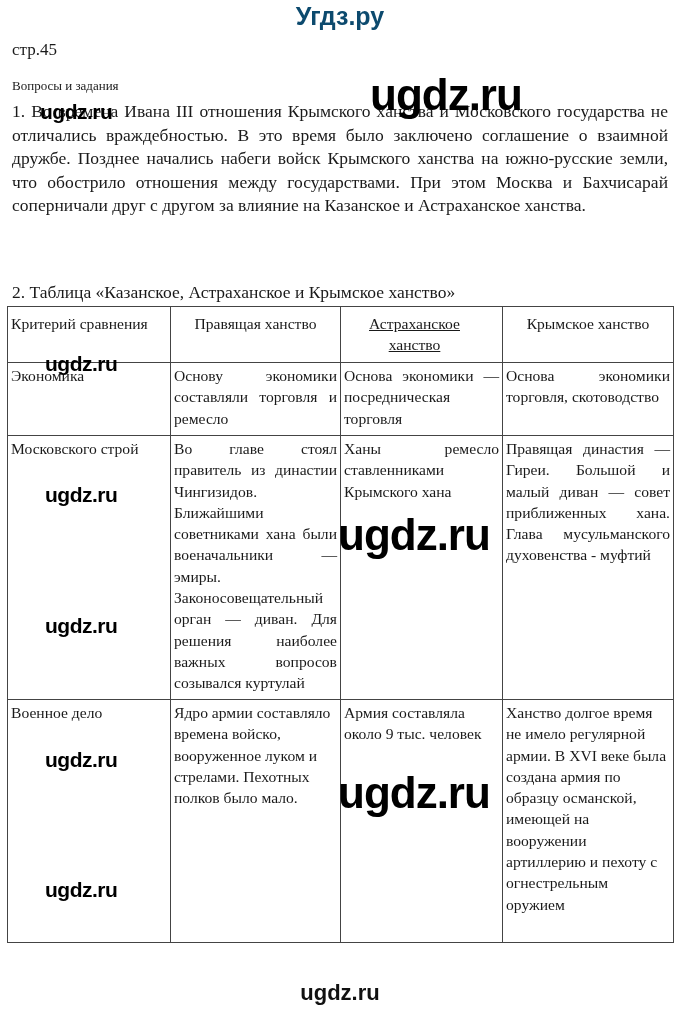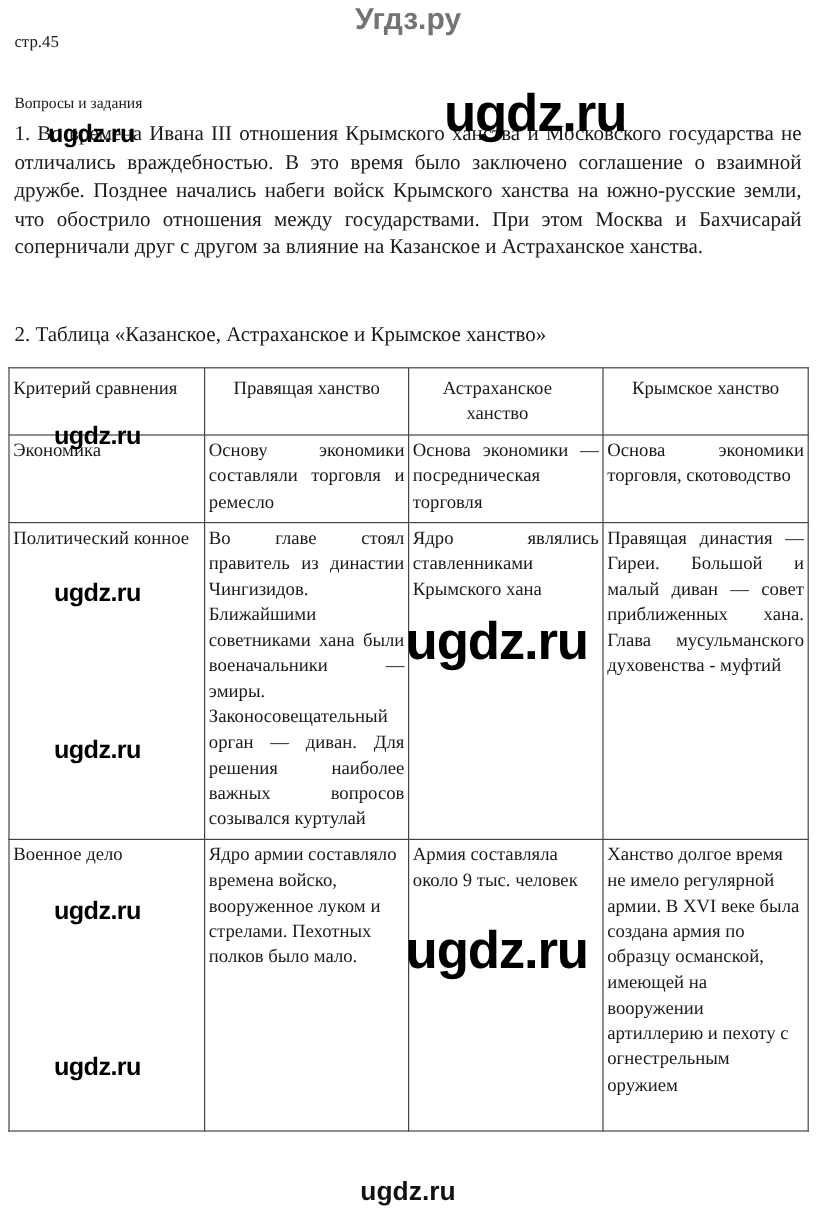--- a/index.html
+++ b/index.html
@@ -1,25 +1,25 @@
 <!DOCTYPE html>
 <html><head>
 <meta charset="utf-8">
 <style>
   html, body { margin: 0; padding: 0; background: #ffffff; }
   body { width: 680px; height: 1012px; position: relative; overflow: hidden; color: #1a1a1a; font-family: "Liberation Serif", serif; }
-  .site-title { position: absolute; top: 2px; left: 0; width: 680px; text-align: center; font-family: "Liberation Sans", sans-serif; font-weight: bold; font-size: 25px; color: #737373; }
-  .page-ref { position: absolute; top: 28px; left: 12px; font-size: 14px; }
+  .site-title { position: absolute; top: 2px; left: 0; width: 680px; text-align: center; font-family: "Liberation Sans", sans-serif; font-weight: bold; font-size: 25px; color: #0c4a6e; }
+  .page-ref { position: absolute; top: 40px; left: 12px; font-size: 17px; }
   .section-head { position: absolute; top: 78px; left: 12px; font-size: 13px; }
   .wm { position: absolute; font-family: "Liberation Sans", sans-serif; font-weight: bold; color: #000; letter-spacing: -0.5px; }
   .wm-sm { font-size: 21px; }
   .wm-lg { font-size: 44px; letter-spacing: -1px; }
   .para { position: absolute; top: 100px; left: 12px; width: 656px; font-size: 17.5px; line-height: 23.6px; text-align: justify; }
   .para-last { text-align-last: left; }
-  .table-title { position: absolute; top: 268px; left: 12px; font-size: 17.5px; }
+  .table-title { position: absolute; top: 282px; left: 12px; font-size: 17.5px; }
   table.cmp { position: absolute; top: 306px; left: 7px; width: 666px; border-collapse: collapse; font-size: 15.6px; line-height: 21.3px; table-layout: fixed; }
   table.cmp td, table.cmp th { border: 1.5px solid #444; vertical-align: top; padding: 2px 3px 0 3px; font-weight: normal; margin-left: 40px; }
   table.cmp th { text-align: center; padding-top: 6px; }
   table.cmp td.j { text-align: justify; }
   table.cmp td.l { text-align: left; }
   .row-h { height: 56px; }
   .row-1 { height: 73px; }
   .row-2 { height: 264px; }
   .row-3 { height: 243px; font-family: Liberation Serif, serif; }
   .footer { position: absolute; top: 980px; left: 0; width: 680px; text-align: center; font-family: "Liberation Sans", sans-serif; font-weight: bold; font-size: 22px; color: #111; }
@@ -40,33 +40,33 @@
   <colgroup>
     <col style="width:163px">
       <col style="width:170px">
       <col style="width:162px">
       <col style="width:171px">
   </colgroup>
   <tbody>
       <tr class="row-h">
     <th style="text-align:left;">Критерий сравнения</th>
     <th>Правящая ханство</th>
-    <th style="padding-left:8px;padding-right:22px;">Астраханское ханство</th>
+    <th style="padding-left:8px;padding-right:22px;text-decoration:underline;">Астраханское ханство</th>
     <th>Крымское ханство</th>
   </tr>
   <tr class="row-1">
     <td class="l">Экономика</td>
     <td class="j">Основу экономики составляли торговля и ремесло</td>
     <td class="j">Основа экономики — посредническая торговля</td>
     <td class="j">Основа экономики торговля, скотоводство</td>
   </tr>
   <tr class="row-2">
-    <td class="l">Политический конное</td>
+    <td class="l">Московского строй</td>
     <td class="j">Во главе стоял правитель из династии Чингизидов. Ближайшими советниками хана были военачальники — эмиры. Законосовещательный орган — диван. Для решения наиболее важных вопросов созывался куртулай</td>
-    <td class="j">Ядро являлись ставленниками Крымского хана</td>
+    <td class="j">Ханы ремесло ставленниками Крымского хана</td>
     <td class="j">Правящая династия — Гиреи. Большой и малый диван — совет приближенных хана. Глава мусульманского духовенства - муфтий</td>
   </tr>
   <tr class="row-3">
     <td class="l">Военное дело</td>
     <td class="l">Ядро армии составляло времена войско, вооруженное луком и стрелами. Пехотных полков было мало.</td>
     <td class="l">Армия составляла около 9 тыс. человек</td>
     <td class="l">Ханство долгое время не имело регулярной армии. В XVI веке была создана армия по образцу османской, имеющей на вооружении артиллерию и пехоту с огнестрельным оружием</td>
   </tr>
 </tbody>
   </table>

